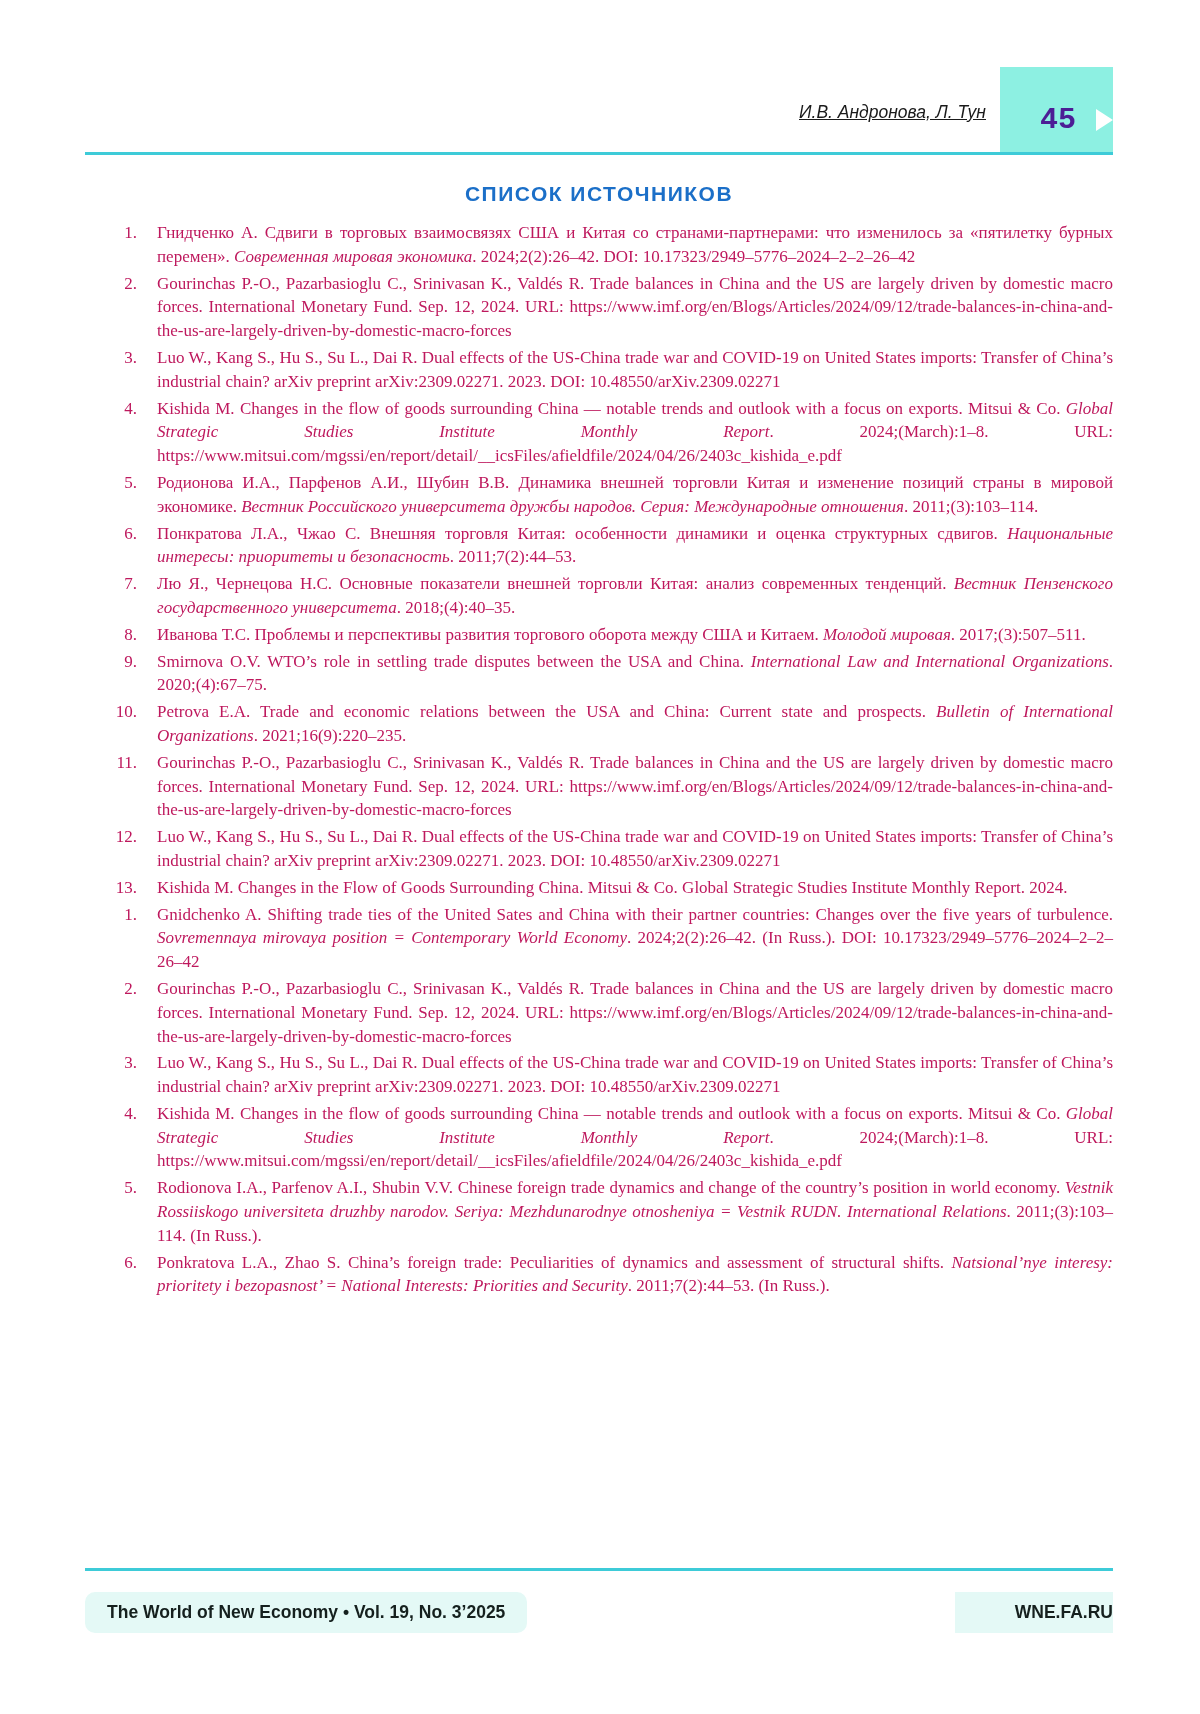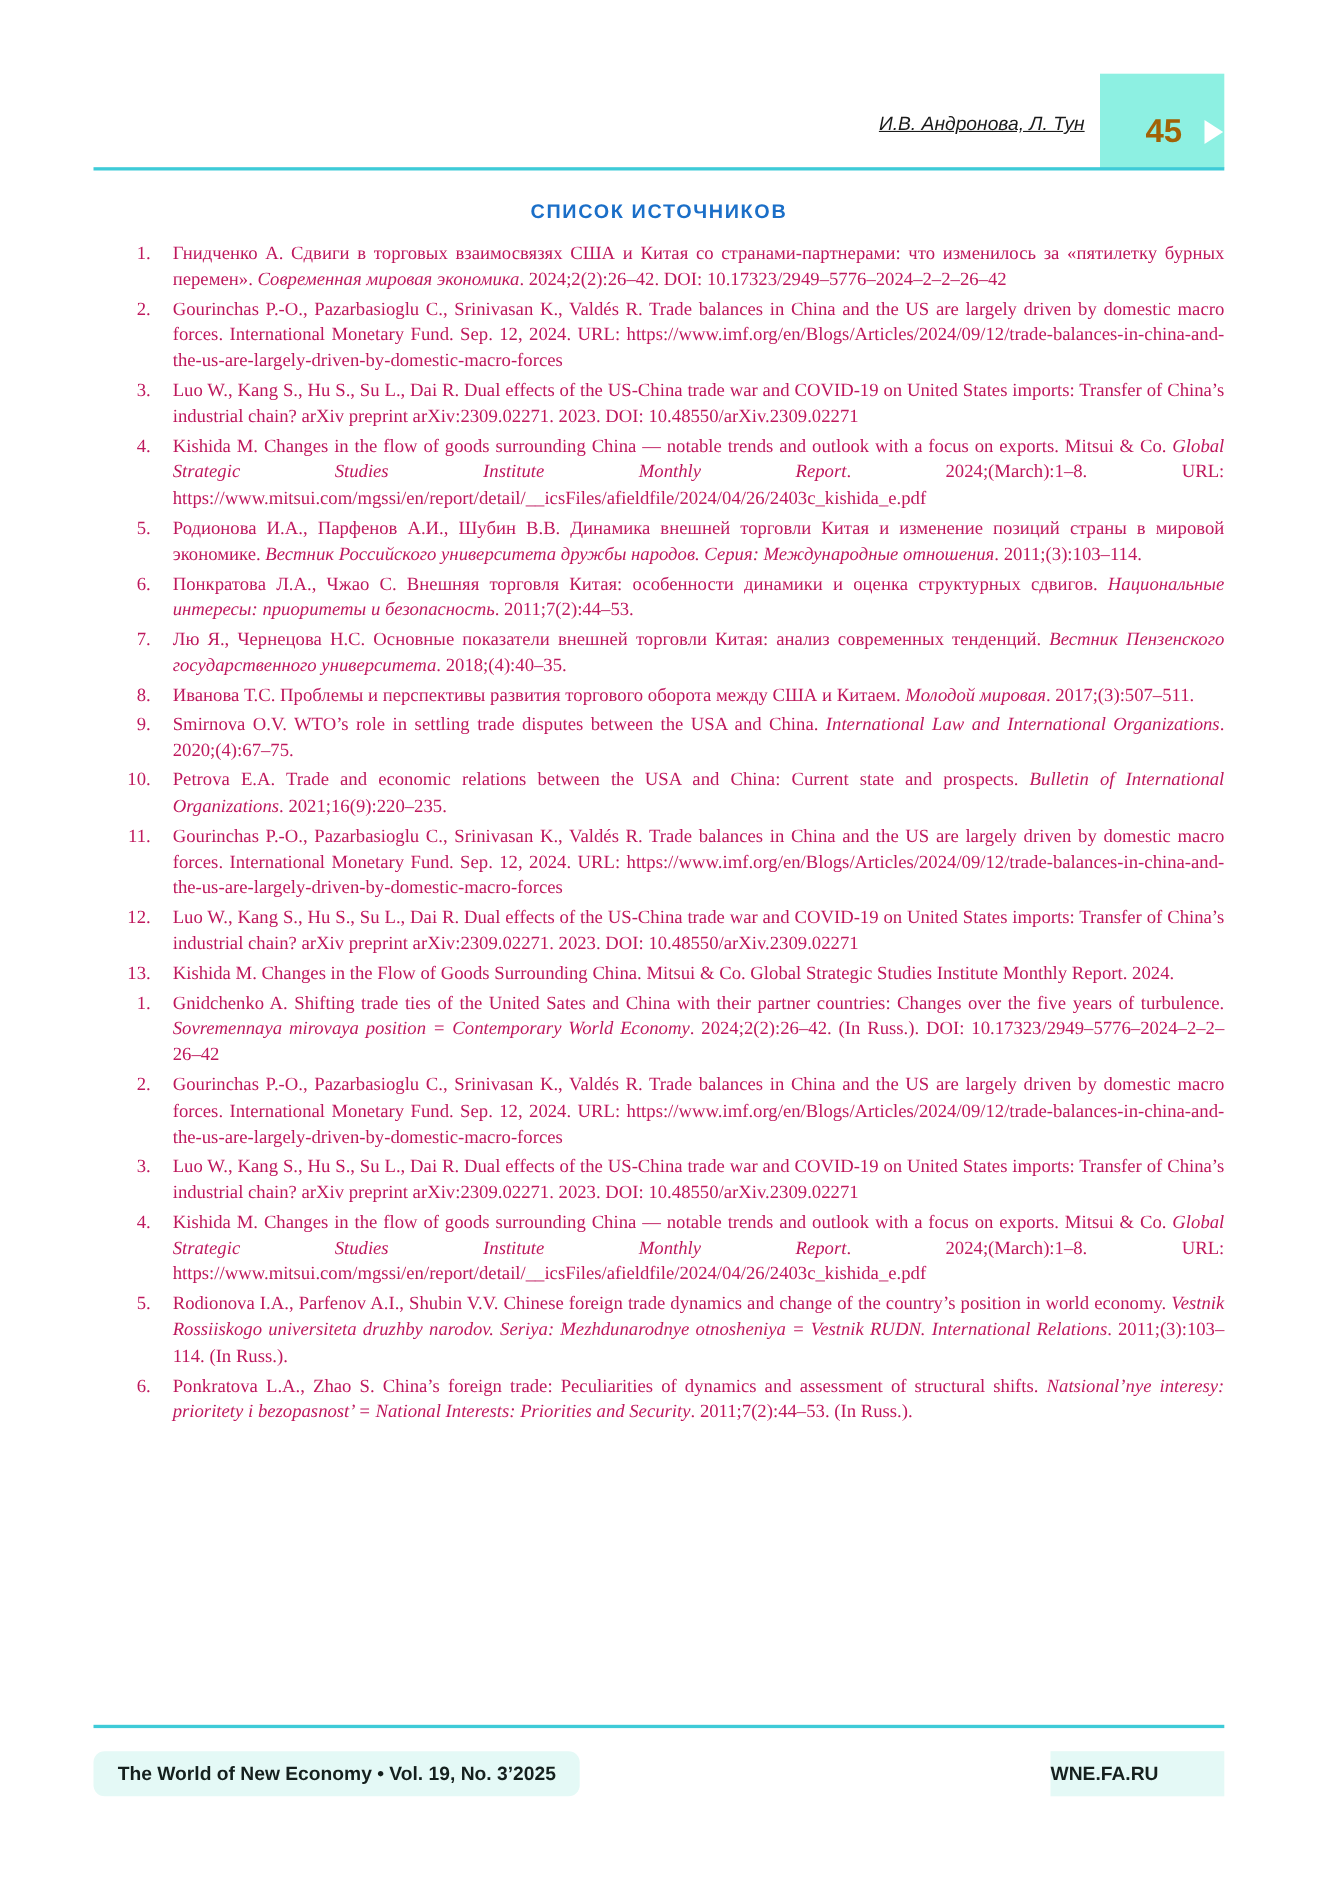--- a/index.html
+++ b/index.html
@@ -33,22 +33,22 @@
     width: 113px;
     height: 86px;
     background: #8df0e2;
     display: flex;
     align-items: center;
     justify-content: center;
     gap: 20px;
     padding-top: 20px;
   }
   .pagebox .num {
-    color: #a16207;
-    font-family: Liberation Sans, sans-serif;
+    color: #4c1d95;
+    font-family: Liberation Mono, monospace;
     font-weight: bold;
     font-size: 30px;
     line-height: 1;
     margin-left: 40px;
   }
   .tri {
     width: 0; height: 0;
     border-left: 17px solid #ffffff;
     border-top: 11px solid transparent;
     border-bottom: 11px solid transparent;
@@ -67,21 +67,21 @@
     position: absolute;
     left: 85px;
     top: 182px;
     width: 1028px;
   }
   h2.section-title {
     margin: 0 0 15px 0;
     text-align: center;
     font-family: "Liberation Sans", sans-serif;
     font-weight: bold;
-    font-size: 18px;
+    font-size: 21px;
     letter-spacing: 1.5px;
     color: #1b6fc8;
   }
   h2.section-title.second {
     margin-top: 54px;
     margin-bottom: 17px;
   }
   ol.refs {
     list-style: none;
     counter-reset: li;
@@ -122,21 +122,21 @@
     height: 41px;
     line-height: 41px;
     background: #e4f9f6;
     font-family: "Liberation Sans", sans-serif;
     font-weight: bold;
     font-size: 17.5px;
     color: #15201e;
     white-space: nowrap;
   }
   .footer-left { left: 85px; padding: 0 22px; border-radius: 10px; }
-  .footer-right { left: 955px; width: 158px; text-align: left; }
+  .footer-right { left: 955px; width: 158px; text-align: right; }
 </style>
 </head>
 <body>
 
 <div class="page">
 
   <div class="authors">И.В. Андронова, Л. Тун</div>
 
   <div class="pagebox">
     <span class="num">45</span>

